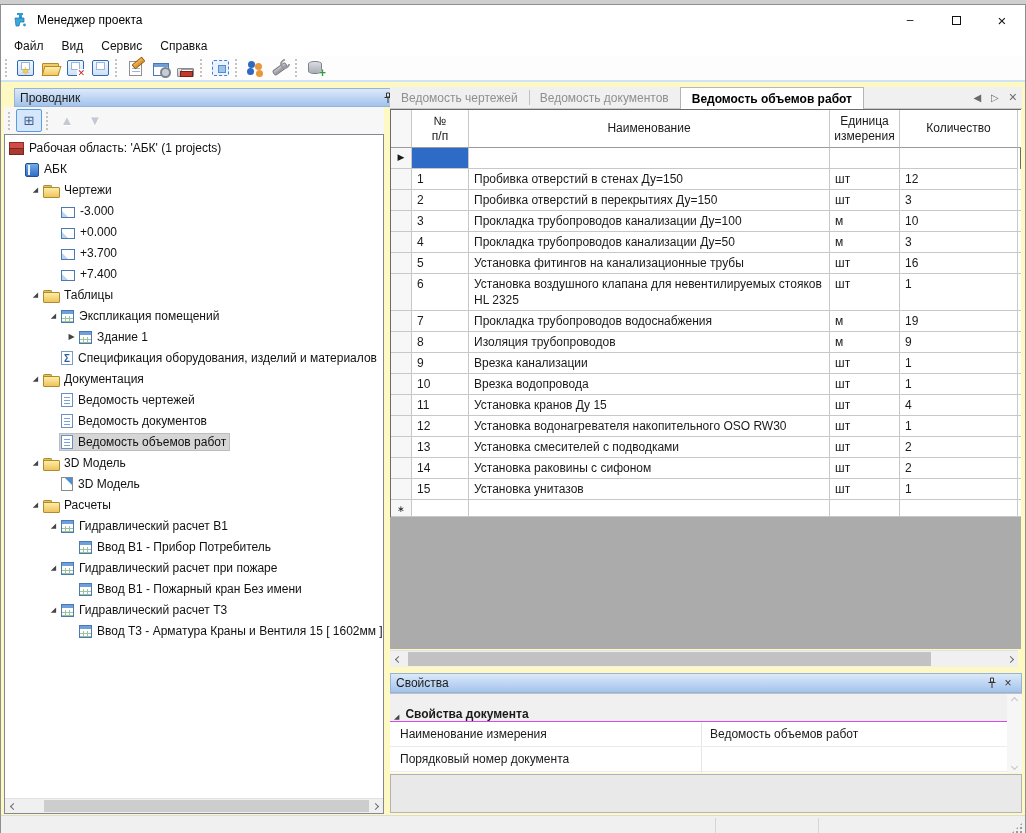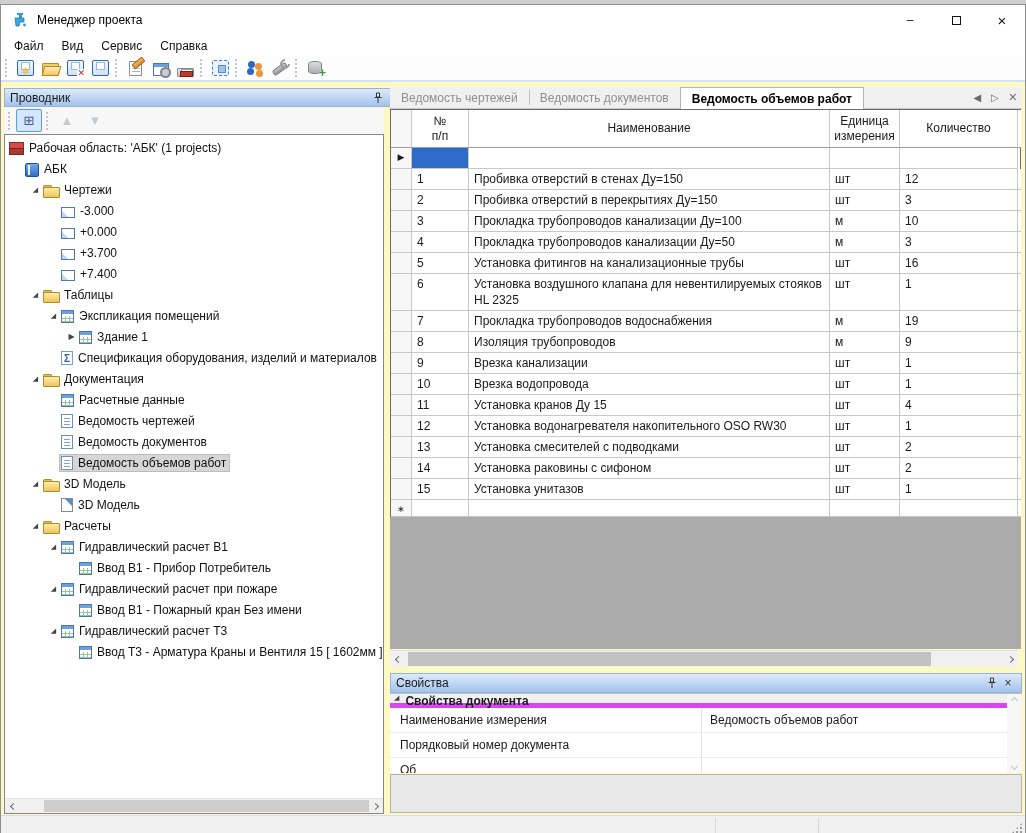--- a/index.html
+++ b/index.html
@@ -44,21 +44,21 @@
   .ic-selection::before{content:"";position:absolute;left:5px;top:4px;width:6px;height:6px;background:#9ec2ee;border:1px solid #5a8cc8}
   .ic-users::before{content:"";position:absolute;left:1px;top:1px;width:7px;height:7px;border-radius:50%;background:#2f68c0;box-shadow:-1px 7px 0 0 #2f68c0}
   .ic-users::after{content:"";position:absolute;left:8px;top:3px;width:7px;height:7px;border-radius:50%;background:#e8983a;box-shadow:1px 7px 0 0 #e8983a}
   .ic-tools::before{content:"";position:absolute;left:0;top:6px;width:14px;height:4px;background:linear-gradient(#c9c9cf,#8f8f96);border:1px solid #73737a;transform:rotate(-36deg);border-radius:2px}
   .ic-tools::after{content:"";position:absolute;right:-1px;top:-1px;width:6px;height:6px;border:2px solid #9a9aa1;border-radius:50%;border-top-color:transparent;transform:rotate(45deg)}
   .ic-add-database::before{content:"";position:absolute;left:1px;top:1px;width:12px;height:11px;background:linear-gradient(#dadde2,#a9adb5);border:1px solid #7e838b;border-radius:6px/3px}
   .ic-add-database::after{content:"+";position:absolute;right:-2px;bottom:-4px;color:#2f9e3f;font-weight:bold;font-size:12px;text-shadow:0 0 2px #fff}
 
   
   .ex-header,.pr-header{background:linear-gradient(#dce9fa,#c2d8f4 45%,#a3c3ec);border:1px solid #98b3d6;display:flex;align-items:center;padding:0 5px;color:#1b1b1b}
-  .ex-header{position:absolute;left:3px;top:83px;width:404px;height:19px}
+  .ex-header{position:absolute;left:13px;top:83px;width:404px;height:19px}
   .hdr-title{flex:1}
   .hdr-btn{width:16px;height:15px;display:flex;align-items:center;justify-content:center;color:#333}
   .ex-toolbar{position:absolute;left:3px;top:102px;width:380px;height:27px;background:#f7f7f7;display:flex;align-items:center;padding-left:2px}
   .exb{width:26px;height:23px;display:flex;align-items:center;justify-content:center;margin-right:2px;color:#44628c}
   .exb.active{background:#d6e6fb;border:1px solid #569de5;border-radius:2px}
   .ic-expand{font-size:13px;line-height:12px;color:#3d5d8e}
   .arrow-glyph{font-size:13px;color:#c2c9d3;text-shadow:0 1px 0 #fff}
   .tree-box{position:absolute;left:3px;top:129px;width:380px;height:680px;background:#fff;border:1px solid #828790}
   .tree-scrollarea{position:absolute;left:0;top:0;right:0;bottom:16px;overflow:hidden;padding-top:2px}
   .titem{display:flex;align-items:center;height:21px;white-space:nowrap}
@@ -121,21 +121,21 @@
   .k-section .num{background:#2e6bc6}
   .k-section{height:21px}
   .k-new{height:17px;min-height:17px}
   .fillc{background:#fff}
   .tbl-hsb{position:absolute;left:389px;top:645px;width:628px;height:17px;background:#f0f0f0}
   .tbl-hsb .thumb{left:18px;width:523px;background:#c2c2c2}
 
   
   .pr-header{position:absolute;left:389px;top:668px;right:3px;height:20px}
   .props{position:absolute;left:389px;top:688px;right:3px;height:80px;background:#fff;border-top:1px solid #c0c0c0;overflow:hidden}
-  .pgroup{height:14px;background:#f0f0f0;display:flex;align-items:flex-start;font-weight:bold;border-bottom:5px solid #d946ef;padding-left:4px}
+  .pgroup{height:28px;background:#f0f0f0;display:flex;align-items:flex-end;font-weight:bold;border-bottom:1px solid #d946ef;padding-left:4px}
   .pgroup .garr{font-size:7px;margin-right:6px;color:#444}
   .prow{display:grid;grid-template-columns:312px 1fr;height:25px;border-bottom:1px solid #ececec}
   .prow span{display:flex;align-items:center;padding-left:10px;border-right:1px solid #e6e6e6;overflow:hidden;white-space:nowrap}
   .prow span:last-child{border-right:none;padding-left:8px}
   .vsb{position:absolute;right:0;top:0;bottom:0;width:15px;background:#f6f6f6;display:flex;flex-direction:column;justify-content:space-between;align-items:center;padding:4px 0}
   .vsb .chev{border-color:#c4c4c4}
 
   
   .dock{position:absolute;left:389px;top:769px;right:3px;height:39px;background:#e9e9e9;border:1px solid #b3b3b3}
   .statusbar{position:absolute;left:0;right:0;bottom:0;height:21px;background:#f0f0f0;border-top:1px solid #dcdcdc}
@@ -327,27 +327,20 @@
         </div>
 
         <div class="titem lvl-2">
           <span class="exp e-open"></span>
           <span class="hl">
             <span class="ic i-folder"></span>
             <span class="lbl">Документация</span>
           </span>
         </div>
 
-        <div class="titem lvl-3">
-          <span class="exp e-none"></span>
-          <span class="hl">
-            <span class="ic i-table"></span>
-            <span class="lbl">Расчетные данные</span>
-          </span>
-        </div>
 
         <div class="titem lvl-3">
           <span class="exp e-none"></span>
           <span class="hl">
             <span class="ic i-doc"></span>
             <span class="lbl">Ведомость чертежей</span>
           </span>
         </div>
 
         <div class="titem lvl-3">

